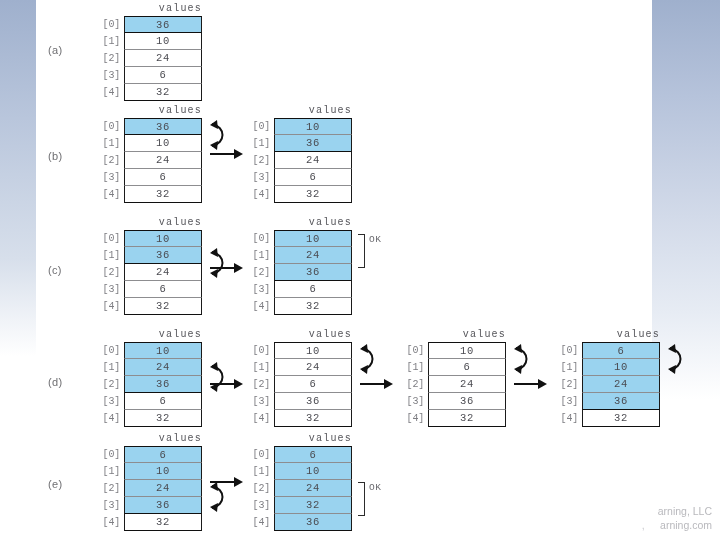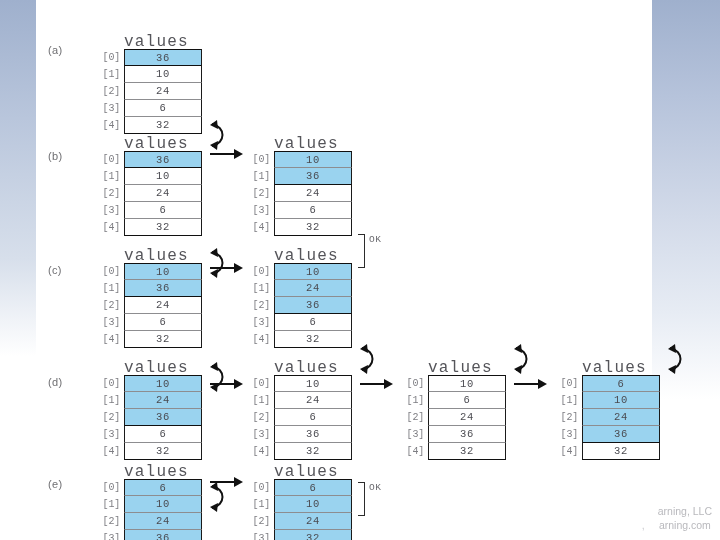--- a/index.html
+++ b/index.html
@@ -52,29 +52,28 @@
     font-family: "Liberation Sans", sans-serif;
     letter-spacing: 0.3px;
   }
 
   
   .array-fig {
     position: absolute;
     top: 0;
   }
   .array-caption {
-    text-align: left;
-    font-size: 16px;
+    text-align: right;
+    font-size: 10px;
     color: #55555a;
     font-family: "Liberation Mono", monospace;
     letter-spacing: 1.2px;
     height: 14px;
     line-height: 14px;
     margin-left: 26px;
-    margin-top: 33px;
   }
   .array-body {
     position: relative;
   }
   .cell-row {
     display: flex;
     align-items: stretch;
     height: 17px;
   }
   .cell-index {
@@ -168,21 +167,21 @@
     font-family: "Liberation Mono", monospace;
     margin-left: 4px;
     letter-spacing: 0.5px;
   }
 
   
   .footer {
     position: absolute;
     right: 8px;
     bottom: 8px;
-    text-align: center;
+    text-align: right;
     color: #b9b9bd;
     font-size: 10.5px;
     line-height: 14px;
     font-family: "Liberation Sans", sans-serif;
   }
   .footer .line2 {
     position: relative;
   }
   .footer .tick {
     position: absolute;

